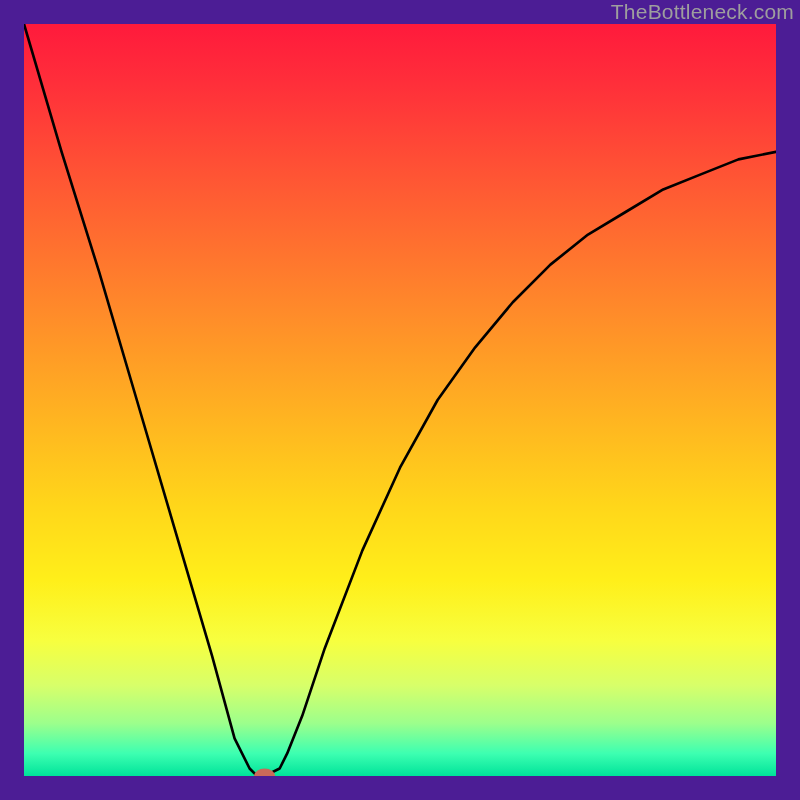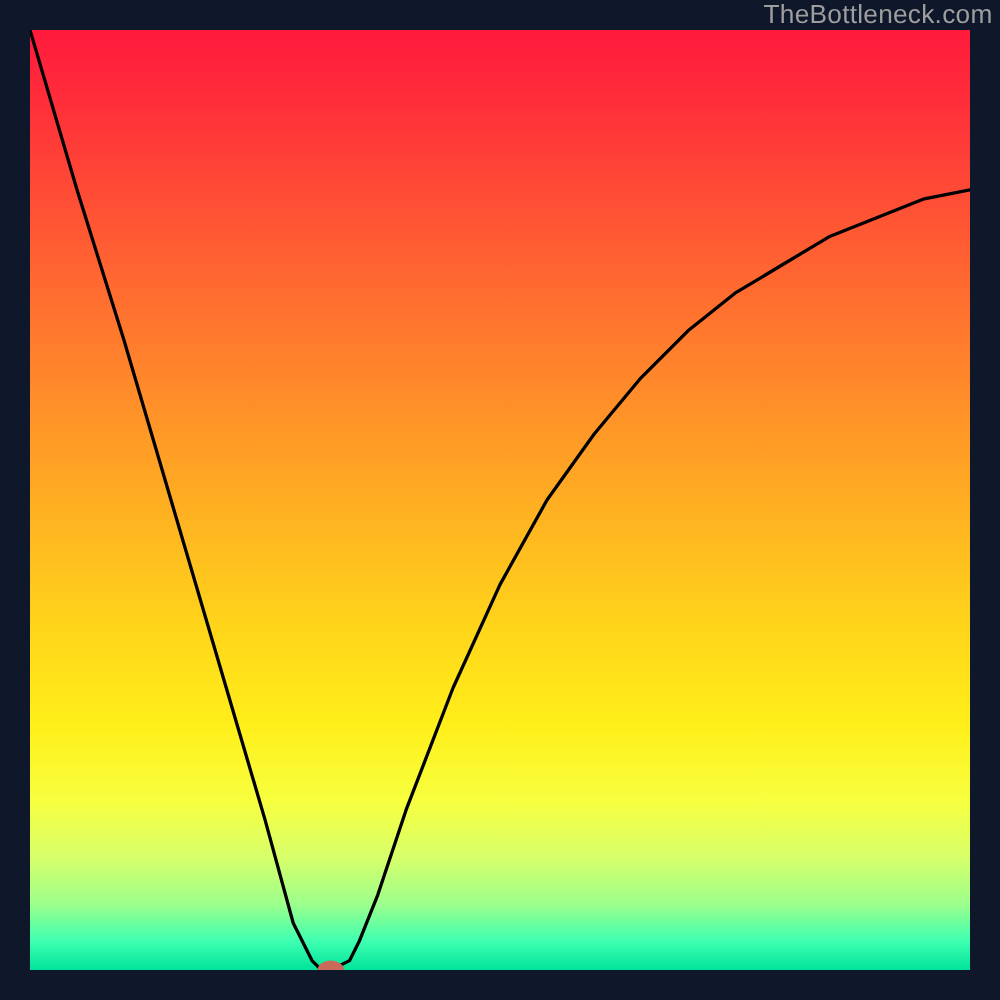--- a/index.html
+++ b/index.html
@@ -8,21 +8,21 @@
     width: 800px;
     height: 800px;
     background: #000;
     font-family: Arial, Helvetica, sans-serif;
     overflow: hidden;
   }
   .frame {
     position: relative;
     width: 800px;
     height: 800px;
-    background: #0f172a;
+    background: #4c1d95;
     text-align: right;
   }
   .plot-area {
     position: absolute;
     left: 24px;
     top: 24px;
     width: 752px;
     height: 752px;
     
     background: linear-gradient(

